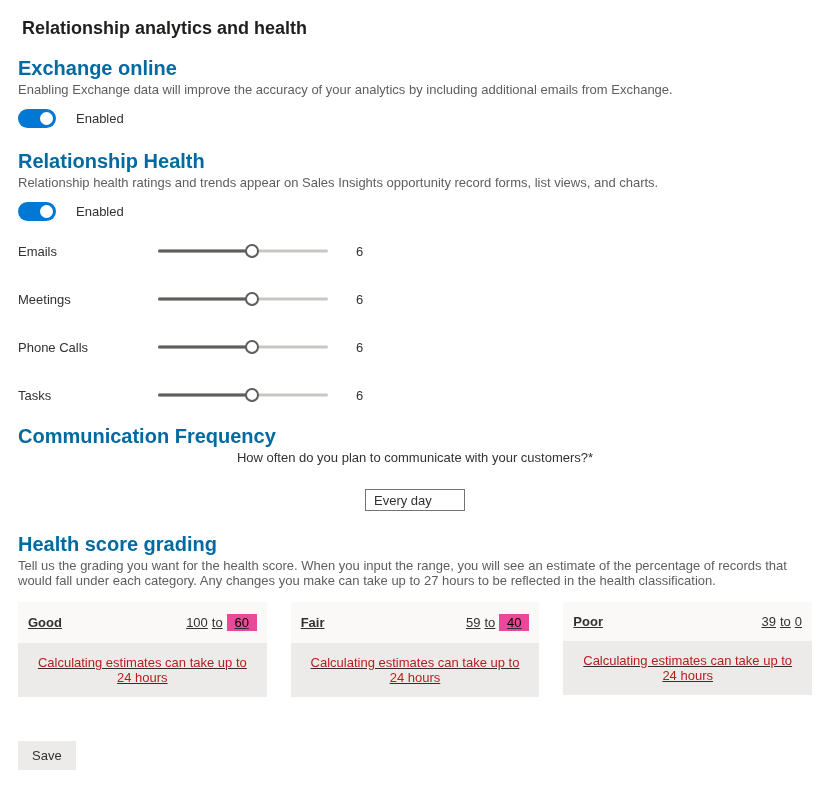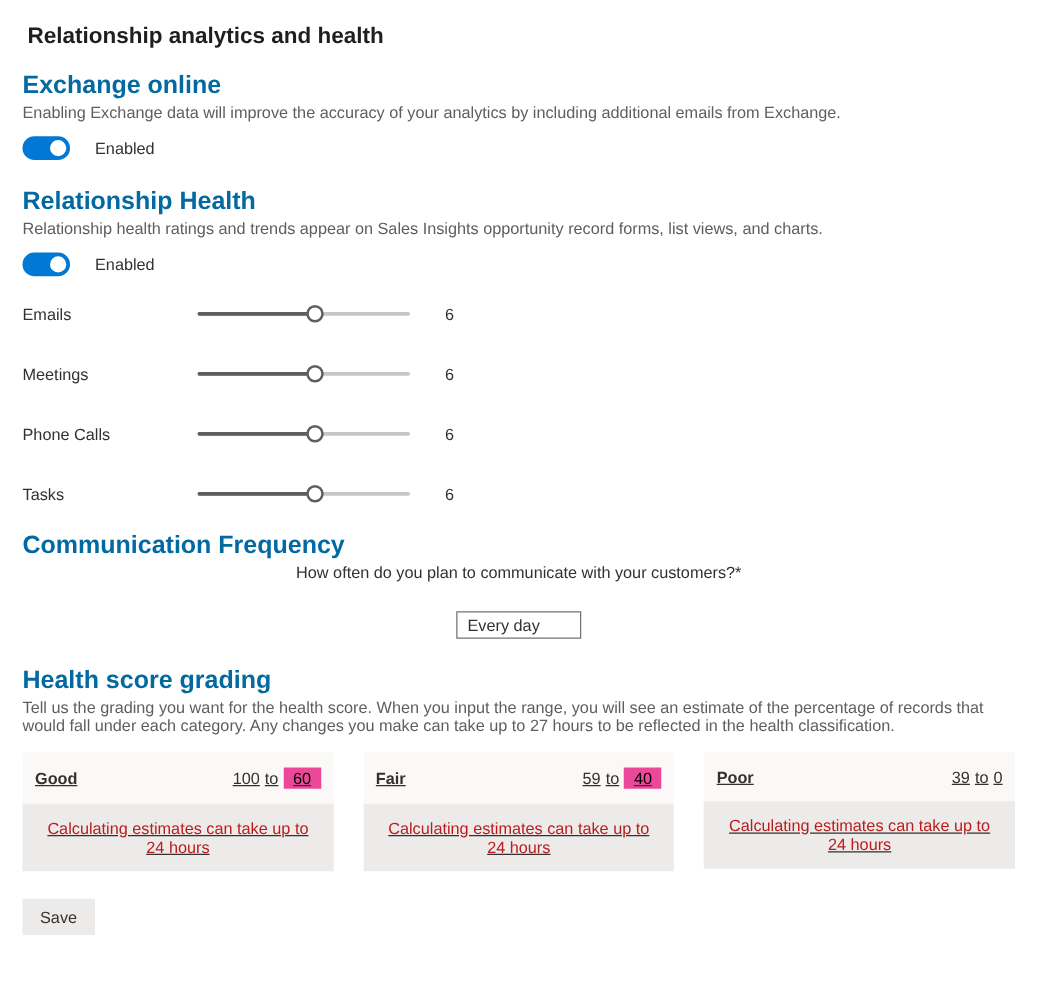--- a/index.html
+++ b/index.html
@@ -104,21 +104,21 @@
   }
   .grade-note {
     background: #edebe9;
     padding: 12px 16px;
     font-size: 13px;
     color: #b91c1c;
     text-align: center;
   }
 
   
-  .save-row { margin-top: 22px; }
+  .save-row { margin-top: 44px; }
   .save-btn {
     background: #edebe9;
     border: none;
     padding: 7px 14px;
     font-size: 13px;
     color: #323130;
     cursor: pointer;
     font-family: inherit;
   }
 </style>

